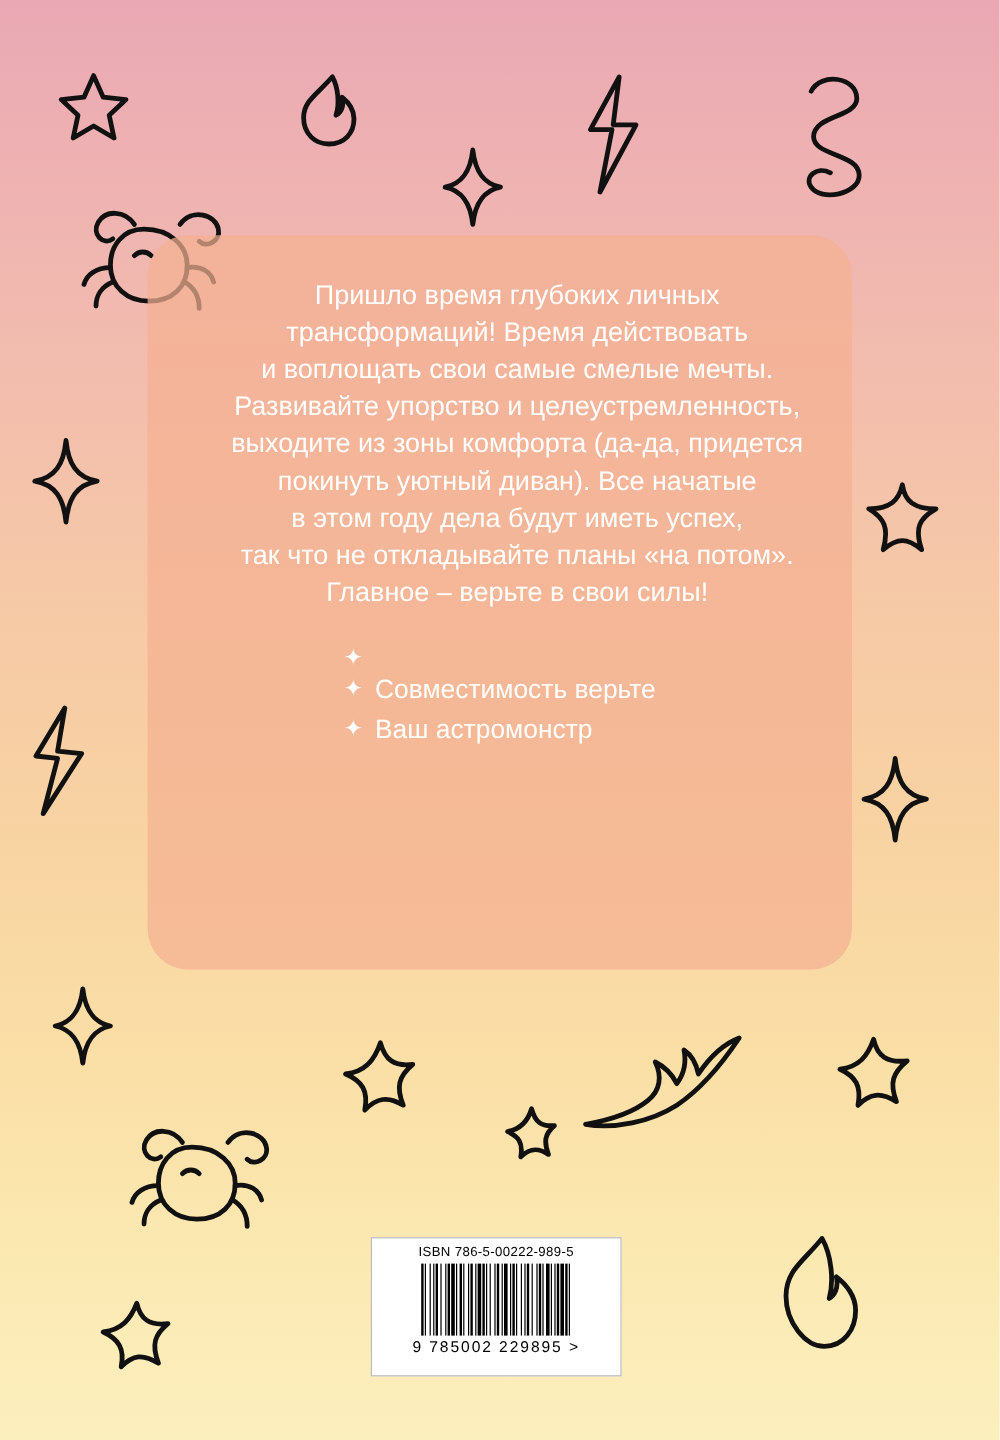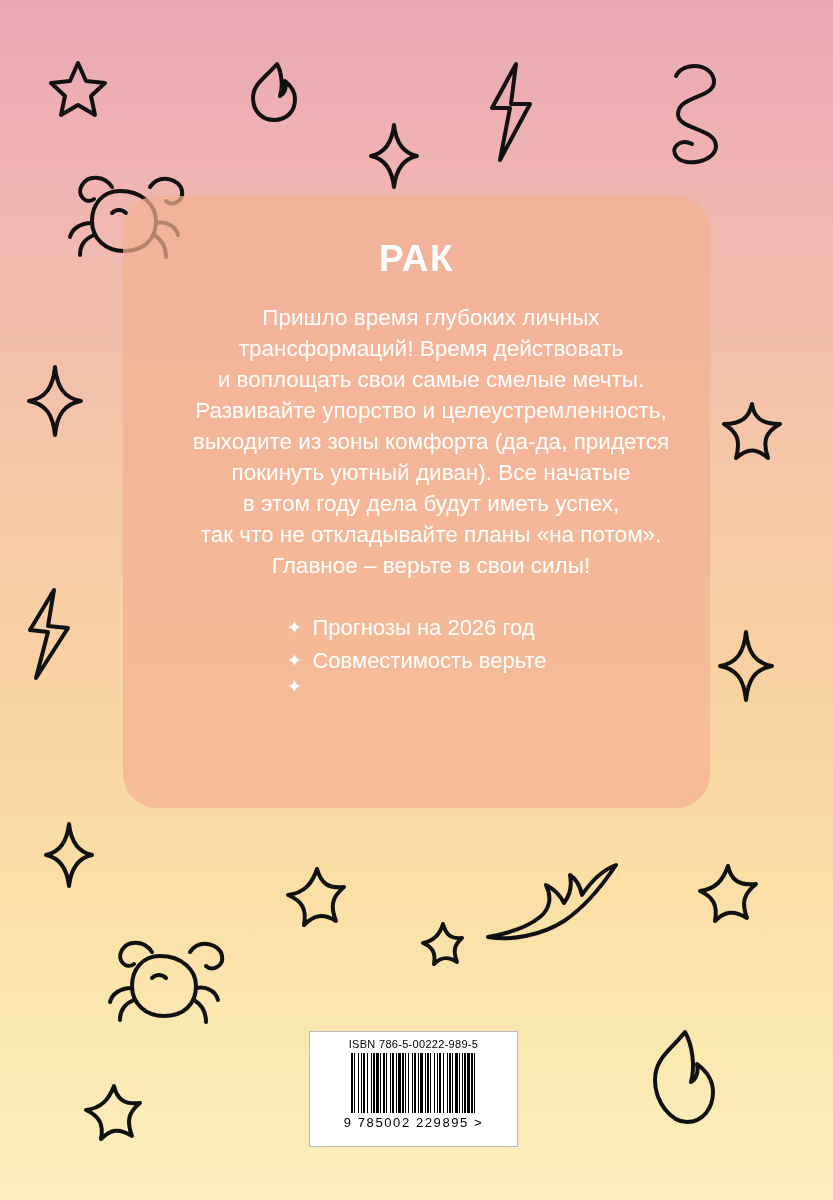--- a/index.html
+++ b/index.html
@@ -260,43 +260,42 @@
       </svg>
   </div>
 
   <div class="doodle" style="left:645px; top:1030px;">
     <svg width="72" height="96" viewBox="0 0 72 96">
         <path d="M40 2 C26 20 10 28 10 50 C10 72 26 92 42 92 C58 92 68 78 68 62 C68 50 60 40 52 34 C54 44 50 50 46 52 C50 38 48 16 40 2 Z"></path>
       </svg>
   </div>
 
   <div class="panel">
-    <div class="sign-title">РАК</div>
     <div class="body-text">Пришло время глубоких личных
 трансформаций! Время действовать
 и воплощать свои самые смелые мечты.
 Развивайте упорство и целеустремленность,
 выходите из зоны комфорта (да-да, придется
 покинуть уютный диван). Все начатые
 в этом году дела будут иметь успех,
 так что не откладывайте планы «на потом».
 Главное – верьте в свои силы!</div>
 
 
     <ul class="bullets">
       <li>
         <span class="star">✦</span>
-        <span>Прогнозы на 2026 год</span>
       </li>
       <li>
         <span class="star">✦</span>
         <span>Совместимость верьте</span>
       </li>
       <li>
         <span class="star">✦</span>
+        <span>Ваш астромонстр</span>
       </li>
     </ul>
   </div>
 
   <div class="barcode-box">
     <div class="isbn-text">ISBN 786-5-00222-989-5</div>
     <div class="bars" id="bars">
         <i style="width: 2px; background: rgb(0, 0, 0);"></i>
         <i style="width: 1px; background: transparent;"></i>
         <i style="width: 1px; background: rgb(0, 0, 0);"></i>

